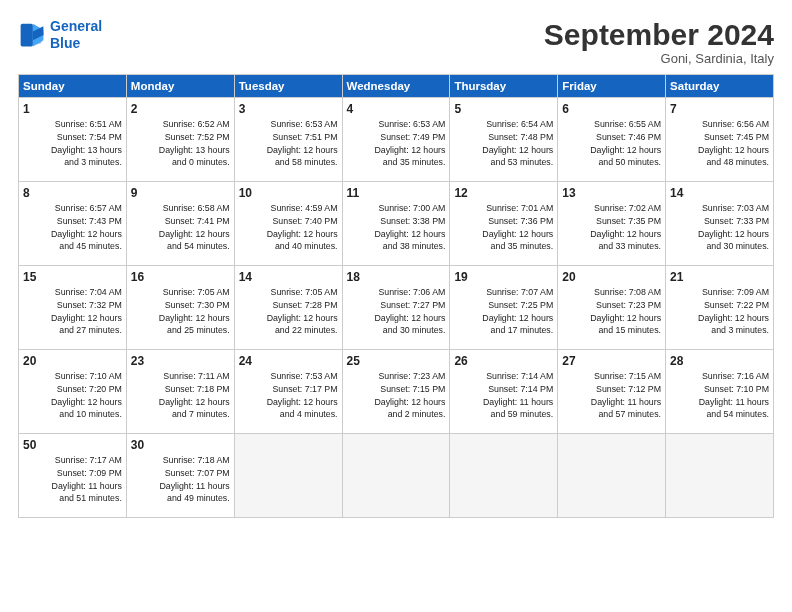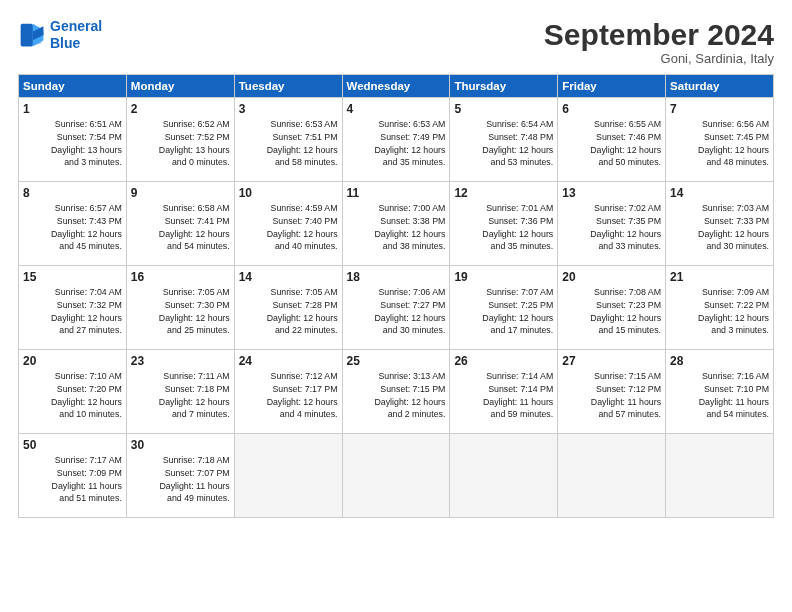--- a/index.html
+++ b/index.html
@@ -338,30 +338,30 @@
             <div class="cell-content">
               <div>Sunrise: 7:11 AM</div>
               <div>Sunset: 7:18 PM</div>
               <div>Daylight: 12 hours</div>
               <div>and 7 minutes.</div>
             </div>
           </td>
           <td>
             <span class="day-num">24</span>
             <div class="cell-content">
-              <div>Sunrise: 7:12 AM</div>
+              <div>Sunrise: 7:53 AM</div>
               <div>Sunset: 7:17 PM</div>
               <div>Daylight: 12 hours</div>
               <div>and 4 minutes.</div>
             </div>
           </td>
           <td>
             <span class="day-num">25</span>
             <div class="cell-content">
-              <div>Sunrise: 3:13 AM</div>
+              <div>Sunrise: 7:23 AM</div>
               <div>Sunset: 7:15 PM</div>
               <div>Daylight: 12 hours</div>
               <div>and 2 minutes.</div>
             </div>
           </td>
           <td>
             <span class="day-num">26</span>
             <div class="cell-content">
               <div>Sunrise: 7:14 AM</div>
               <div>Sunset: 7:14 PM</div>

